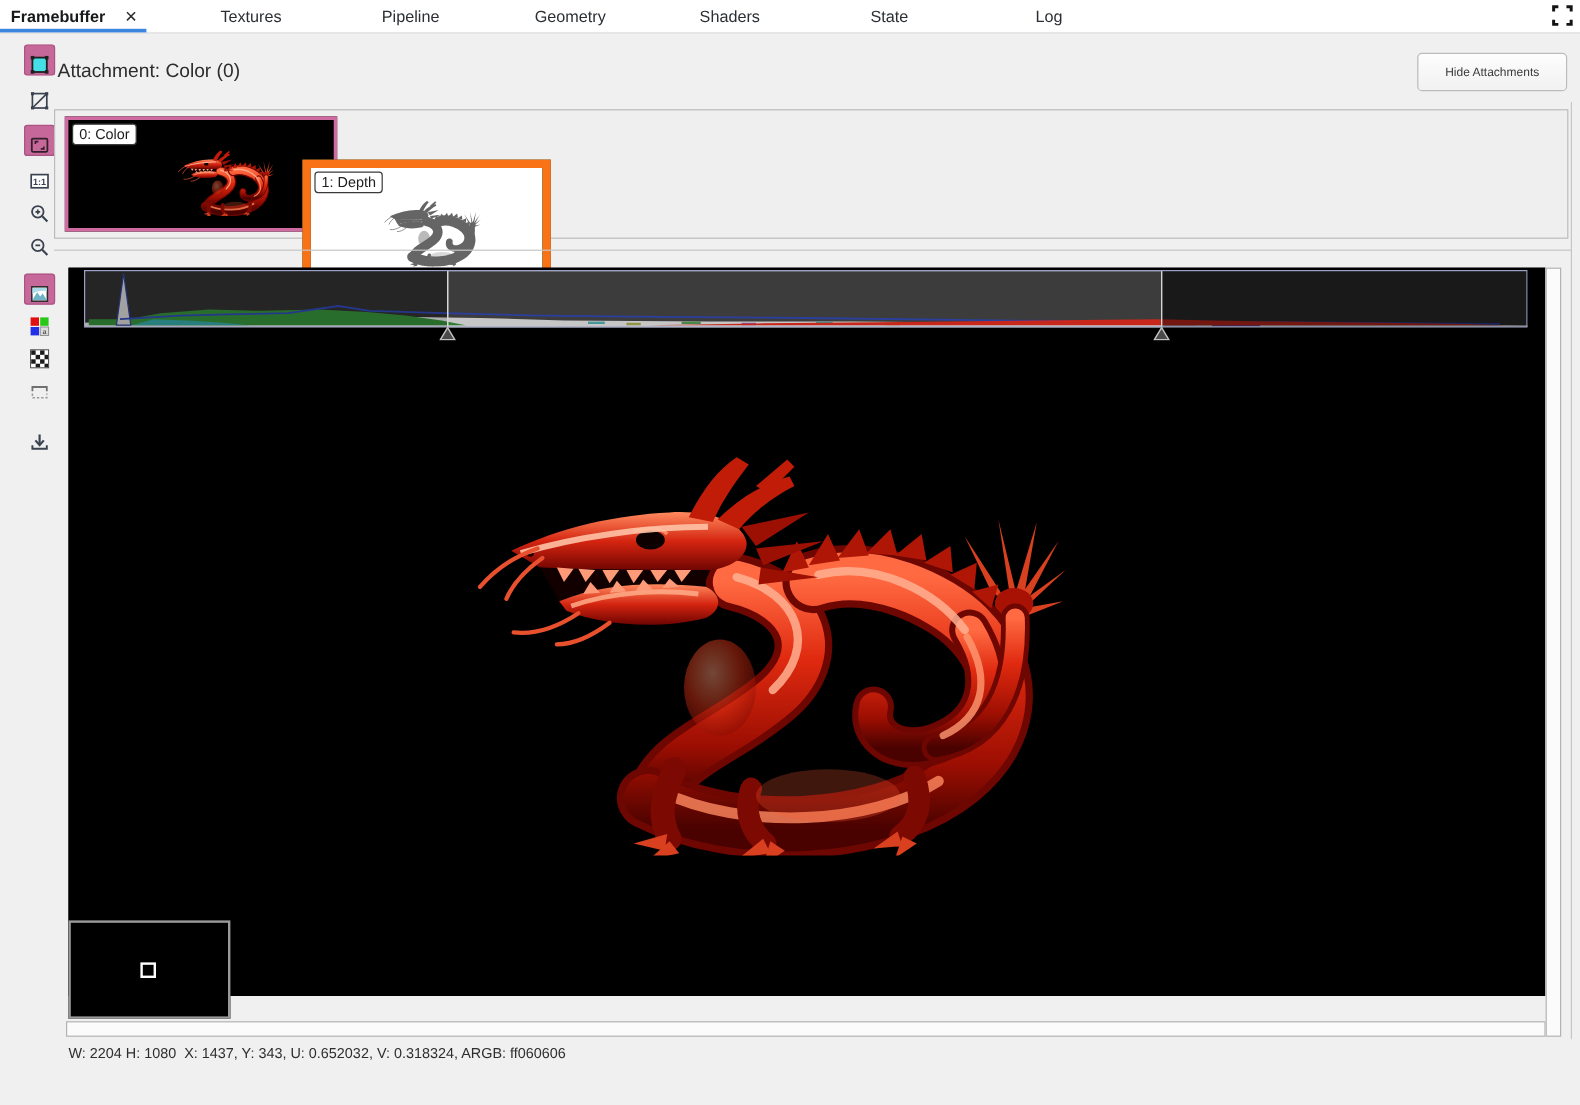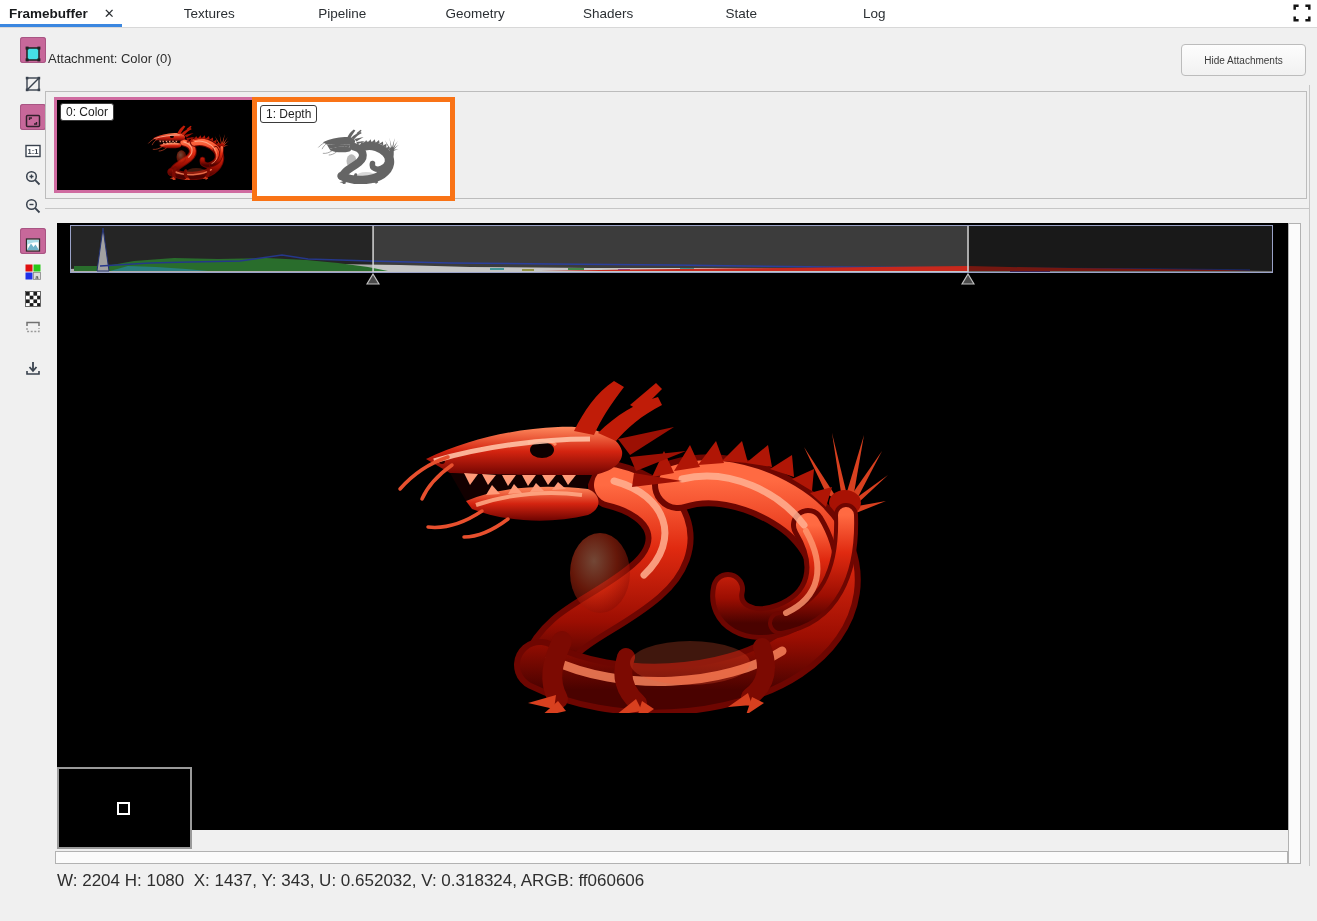--- a/index.html
+++ b/index.html
@@ -15,48 +15,48 @@
   .tab-plain{width:97px;justify-content:center;}
   .tab-underline{position:absolute;left:0;top:24px;width:122px;height:3px;background:#3b87e0;}
   .fullscreen-btn{position:absolute;right:5px;top:4px;width:20px;height:20px;border:none;background:transparent;padding:0;}
 
   
   .tbtn{position:absolute;left:20px;width:26px;height:26px;display:flex;align-items:flex-end;justify-content:center;
         border-radius:3px;background:transparent;border:none;padding:0;}
   .tbtn.selected{background:#c7689a;box-shadow:inset 0 0 0 1px #a85583;}
 
   
-  .attach-label{position:absolute;left:48px;top:51px;font-size:13px;color:#2d2d2d;text-align:center;}
+  .attach-label{position:absolute;left:48px;top:51px;font-size:16px;color:#2d2d2d;text-align:center;}
   .hide-attach{position:absolute;left:1181px;top:44px;width:125px;height:32px;font-size:10px;color:#3a3a3a;
                background:linear-gradient(#fdfdfd,#f1f1f1);border:1px solid #bcbcbc;border-radius:4px;
                font-family:"Liberation Sans",sans-serif;}
 
   
   .attach-panel{position:absolute;left:45px;top:91px;width:1260px;height:106px;border:1px solid #bcbcbc;background:#efefef;}
   .thumb{position:absolute;top:5px;}
   .thumb-color{left:8px;width:189px;height:90px;border:3px solid #cf6ba0;background:#000;padding-left:32px;}
-  .thumb-depth{left:206px;width:193px;height:94px;border:5px solid #f97316;background:#14532d;}
+  .thumb-depth{left:206px;width:193px;height:94px;border:7px solid #f97316;background:#14532d;margin-top:36px;}
   .thumb-badge{position:absolute;left:3px;top:3px;background:#fff;border:1px solid #3a3a3a;border-radius:3px;
                padding:0 5px;font-size:12px;line-height:16px;color:#1d1d1d;white-space:nowrap;}
 
   
   .viewer-divider{position:absolute;left:45px;top:208px;width:1265px;height:0;border-top:1px solid #c6c6c6;}
   .viewer-right-edge{position:absolute;left:1309px;top:85px;width:0;height:781px;border-left:1px solid #c6c6c6;}
   .viewport{position:absolute;left:57px;top:223px;width:1231px;height:607px;background:#000;}
   .histogram{position:absolute;left:70px;top:225px;width:1203px;height:48px;}
   .handle{position:absolute;top:271px;width:14px;height:12px;}
   .pixel-context{position:absolute;left:57px;top:767px;width:131px;height:78px;border:2px solid #9a9a9a;background:#000;}
   .pixel-cursor{position:absolute;left:58px;top:33px;width:9px;height:9px;border:2px solid #fff;background:#000;}
 
   .vscroll{position:absolute;left:1288px;top:223px;width:13px;height:641px;background:#ececec;}
   .vthumb{position:absolute;left:0;top:0;width:11px;height:639px;background:#fbfbfb;border:1px solid #b2b2b2;}
   .hscroll{position:absolute;left:55px;top:851px;width:1233px;height:13px;background:#ececec;}
   .hthumb{position:absolute;left:0;top:0;width:1231px;height:11px;background:#fbfbfb;border:1px solid #b2b2b2;}
 
-  .status{position:absolute;left:57px;top:871px;font-size:17px;color:#2e2e2e;white-space:pre;}
+  .status{position:absolute;left:57px;top:871px;font-size:12px;color:#2e2e2e;white-space:pre;}
   .hidden-defs{position:absolute;width:0;height:0;overflow:hidden;}
 </style>
 </head>
 <body>
 
 <svg class="hidden-defs" aria-hidden="true">
   <defs>
     <linearGradient id="gBody" x1="0" y1="0" x2="0" y2="1">
       <stop offset="0" stop-color="#ff6a42"></stop>
         <stop offset="0.35" stop-color="#e02a10"></stop>

